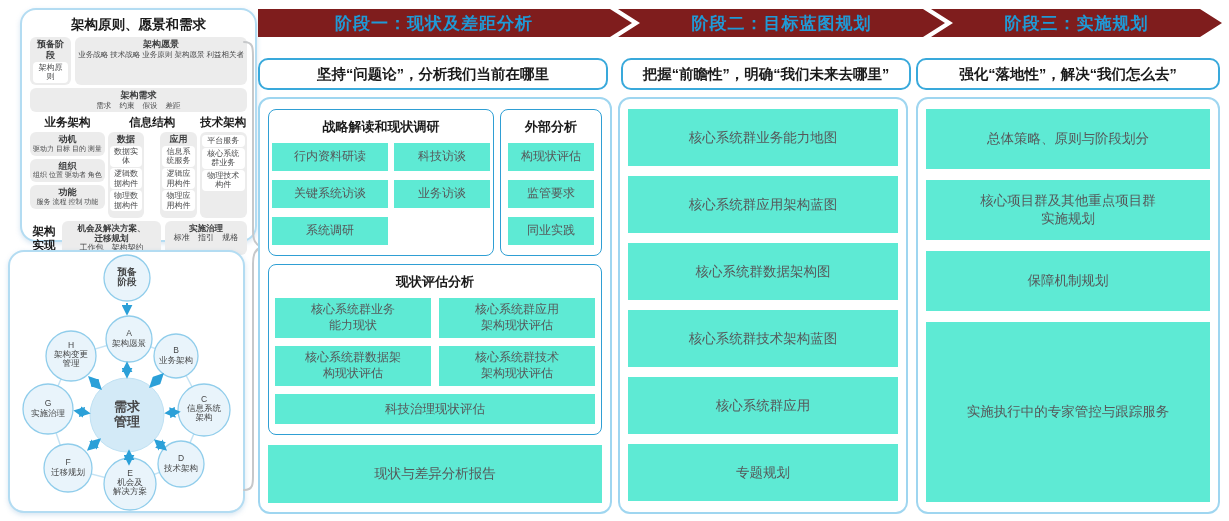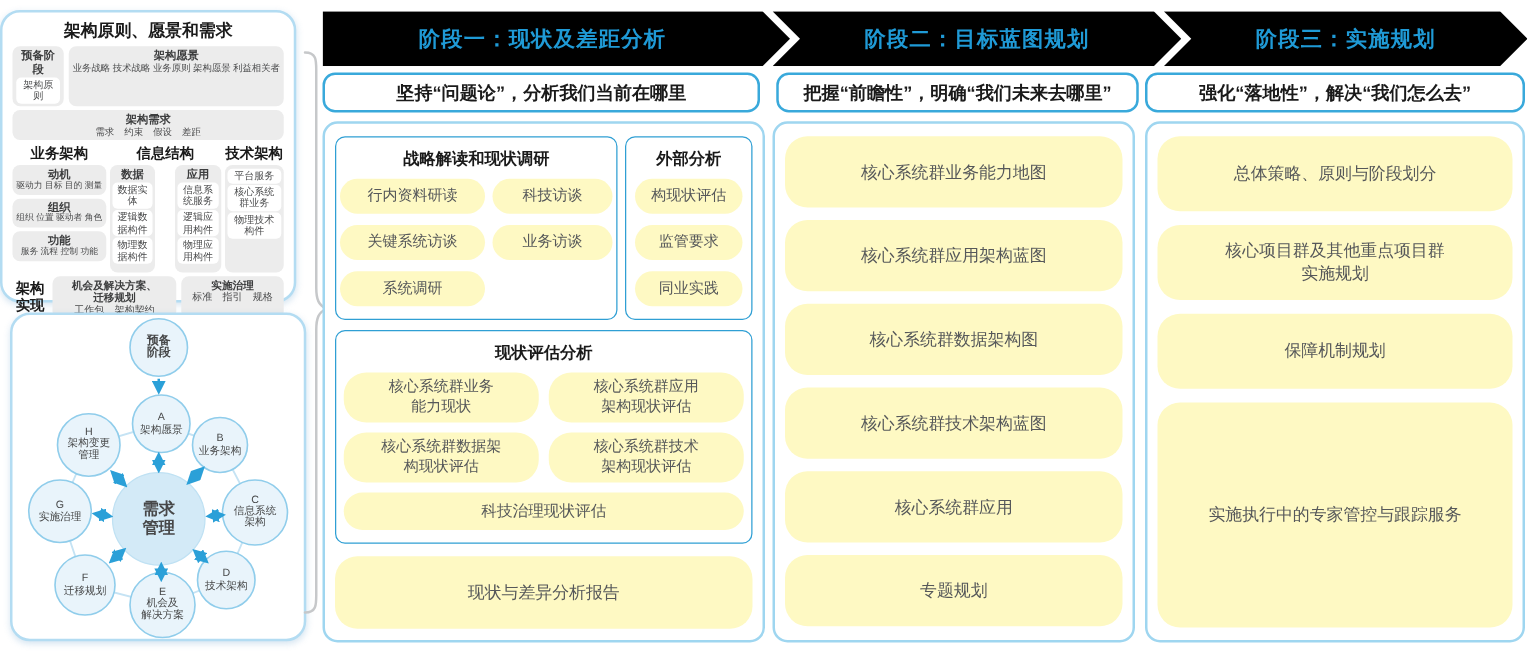--- a/index.html
+++ b/index.html
@@ -8,21 +8,21 @@
     font-family:"Liberation Sans","DejaVu Sans",sans-serif; color:#333; overflow:hidden;
   }
   .abs { position:absolute; }
   .prewrap { white-space:pre-line; }
 
   
   .lpanel {
     background:#fff; border:2px solid #b3dcf2; border-radius:16px;
     box-shadow:0 2px 5px rgba(120,170,210,.30);
   }
-  #fw-panel { left:0; top:8px; width:237px; height:234px; padding:6px 8px; }
+  #fw-panel { left:20px; top:8px; width:237px; height:234px; padding:6px 8px; }
   .fw-title { text-align:center; font-size:13.5px; font-weight:bold; color:#1a1a1a; margin-bottom:3px; }
   .gbox { background:#ececec; border-radius:6px; padding:2px 3px; }
   .gbox-title { font-weight:bold; font-size:9px; text-align:center; color:#3c3d3e; line-height:1.2; }
   .gbox-items { font-size:7.5px; text-align:center; color:#4a4b4c; white-space:nowrap; line-height:1.25; }
   .wspace { word-spacing:6px; }
   .fw-row1 { display:flex; gap:4px; margin-bottom:3px; }
   .fw-prep { width:54px; }
   .fw-vision { flex:1; }
   .wchip { background:#ffffff; border-radius:4px; font-size:8px; text-align:center; color:#4a4b4c; padding:1px 2px; margin:1px auto 0; line-height:1.2; }
   .fw-req { margin-bottom:3px; }
@@ -41,21 +41,21 @@
   .fw-bottom .gbox-title { font-size:8.5px; }
   .fw-bottom .gbox-items { font-size:8px; }
 
   #adm-panel { left:8px; top:250px; width:237px; height:263px; }
 
   
   #brace { left:240px; top:40px; width:24px; height:455px; }
 
   
   .band {
-    top:9px; height:44px; background:#000000; display:flex; align-items:center; justify-content:center;
+    top:9px; height:28px; background:#7f1d1d; display:flex; align-items:center; justify-content:center;
     font-size:17px; font-weight:bold; color:#1f9ad6; letter-spacing:1px;
   }
   #band-1 { left:258px; width:374px; padding-right:22px;
     clip-path:polygon(0 0, calc(100% - 22px) 0, 100% 50%, calc(100% - 22px) 100%, 0 100%); }
   #band-2 { left:618px; width:327px; padding:0 22px;
     clip-path:polygon(0 0, calc(100% - 22px) 0, 100% 50%, calc(100% - 22px) 100%, 0 100%, 22px 50%); }
   #band-3 { left:931px; width:291px; padding:0 22px;
     clip-path:polygon(0 0, calc(100% - 22px) 0, 100% 50%, calc(100% - 22px) 100%, 0 100%, 22px 50%); }
 
   
@@ -70,21 +70,21 @@
 
   
   .ppanel { top:97px; height:417px; background:#fff; border:2px solid #9fd6f0; border-radius:12px; padding:10px 8px; }
   #panel-1 { left:258px; width:354px; }
   #panel-2 { left:618px; width:290px; }
   #panel-3 { left:916px; width:304px; }
 
   .bluebox { background:#fff; border:1.5px solid #2f9fd4; border-radius:8px; padding:6px 6px 10px; }
   .bluebox-title { text-align:center; font-size:13px; font-weight:bold; color:#1a1a1a; margin:2px 0 7px; }
   .chip {
-    background:#fef9c3; border-radius:18px; color:#56585a; font-size:12px;
+    background:#5eead4; border-radius:0; color:#56585a; font-size:12px;
     display:flex; align-items:center; justify-content:center; text-align:center; line-height:1.3;
   }
   .p1-row { display:flex; gap:6px; }
   #survey-box { width:226px; }
   .survey-grid { display:grid; grid-template-columns:116px 96px; column-gap:6px; row-gap:9px; justify-content:center; }
   .survey-grid .chip { height:28px; }
   #external-box { width:102px; }
   .ext-list { display:flex; flex-direction:column; gap:9px; align-items:center; }
   .ext-list .chip { height:28px; width:86px; }
   #assess-box { margin-top:8px; }

